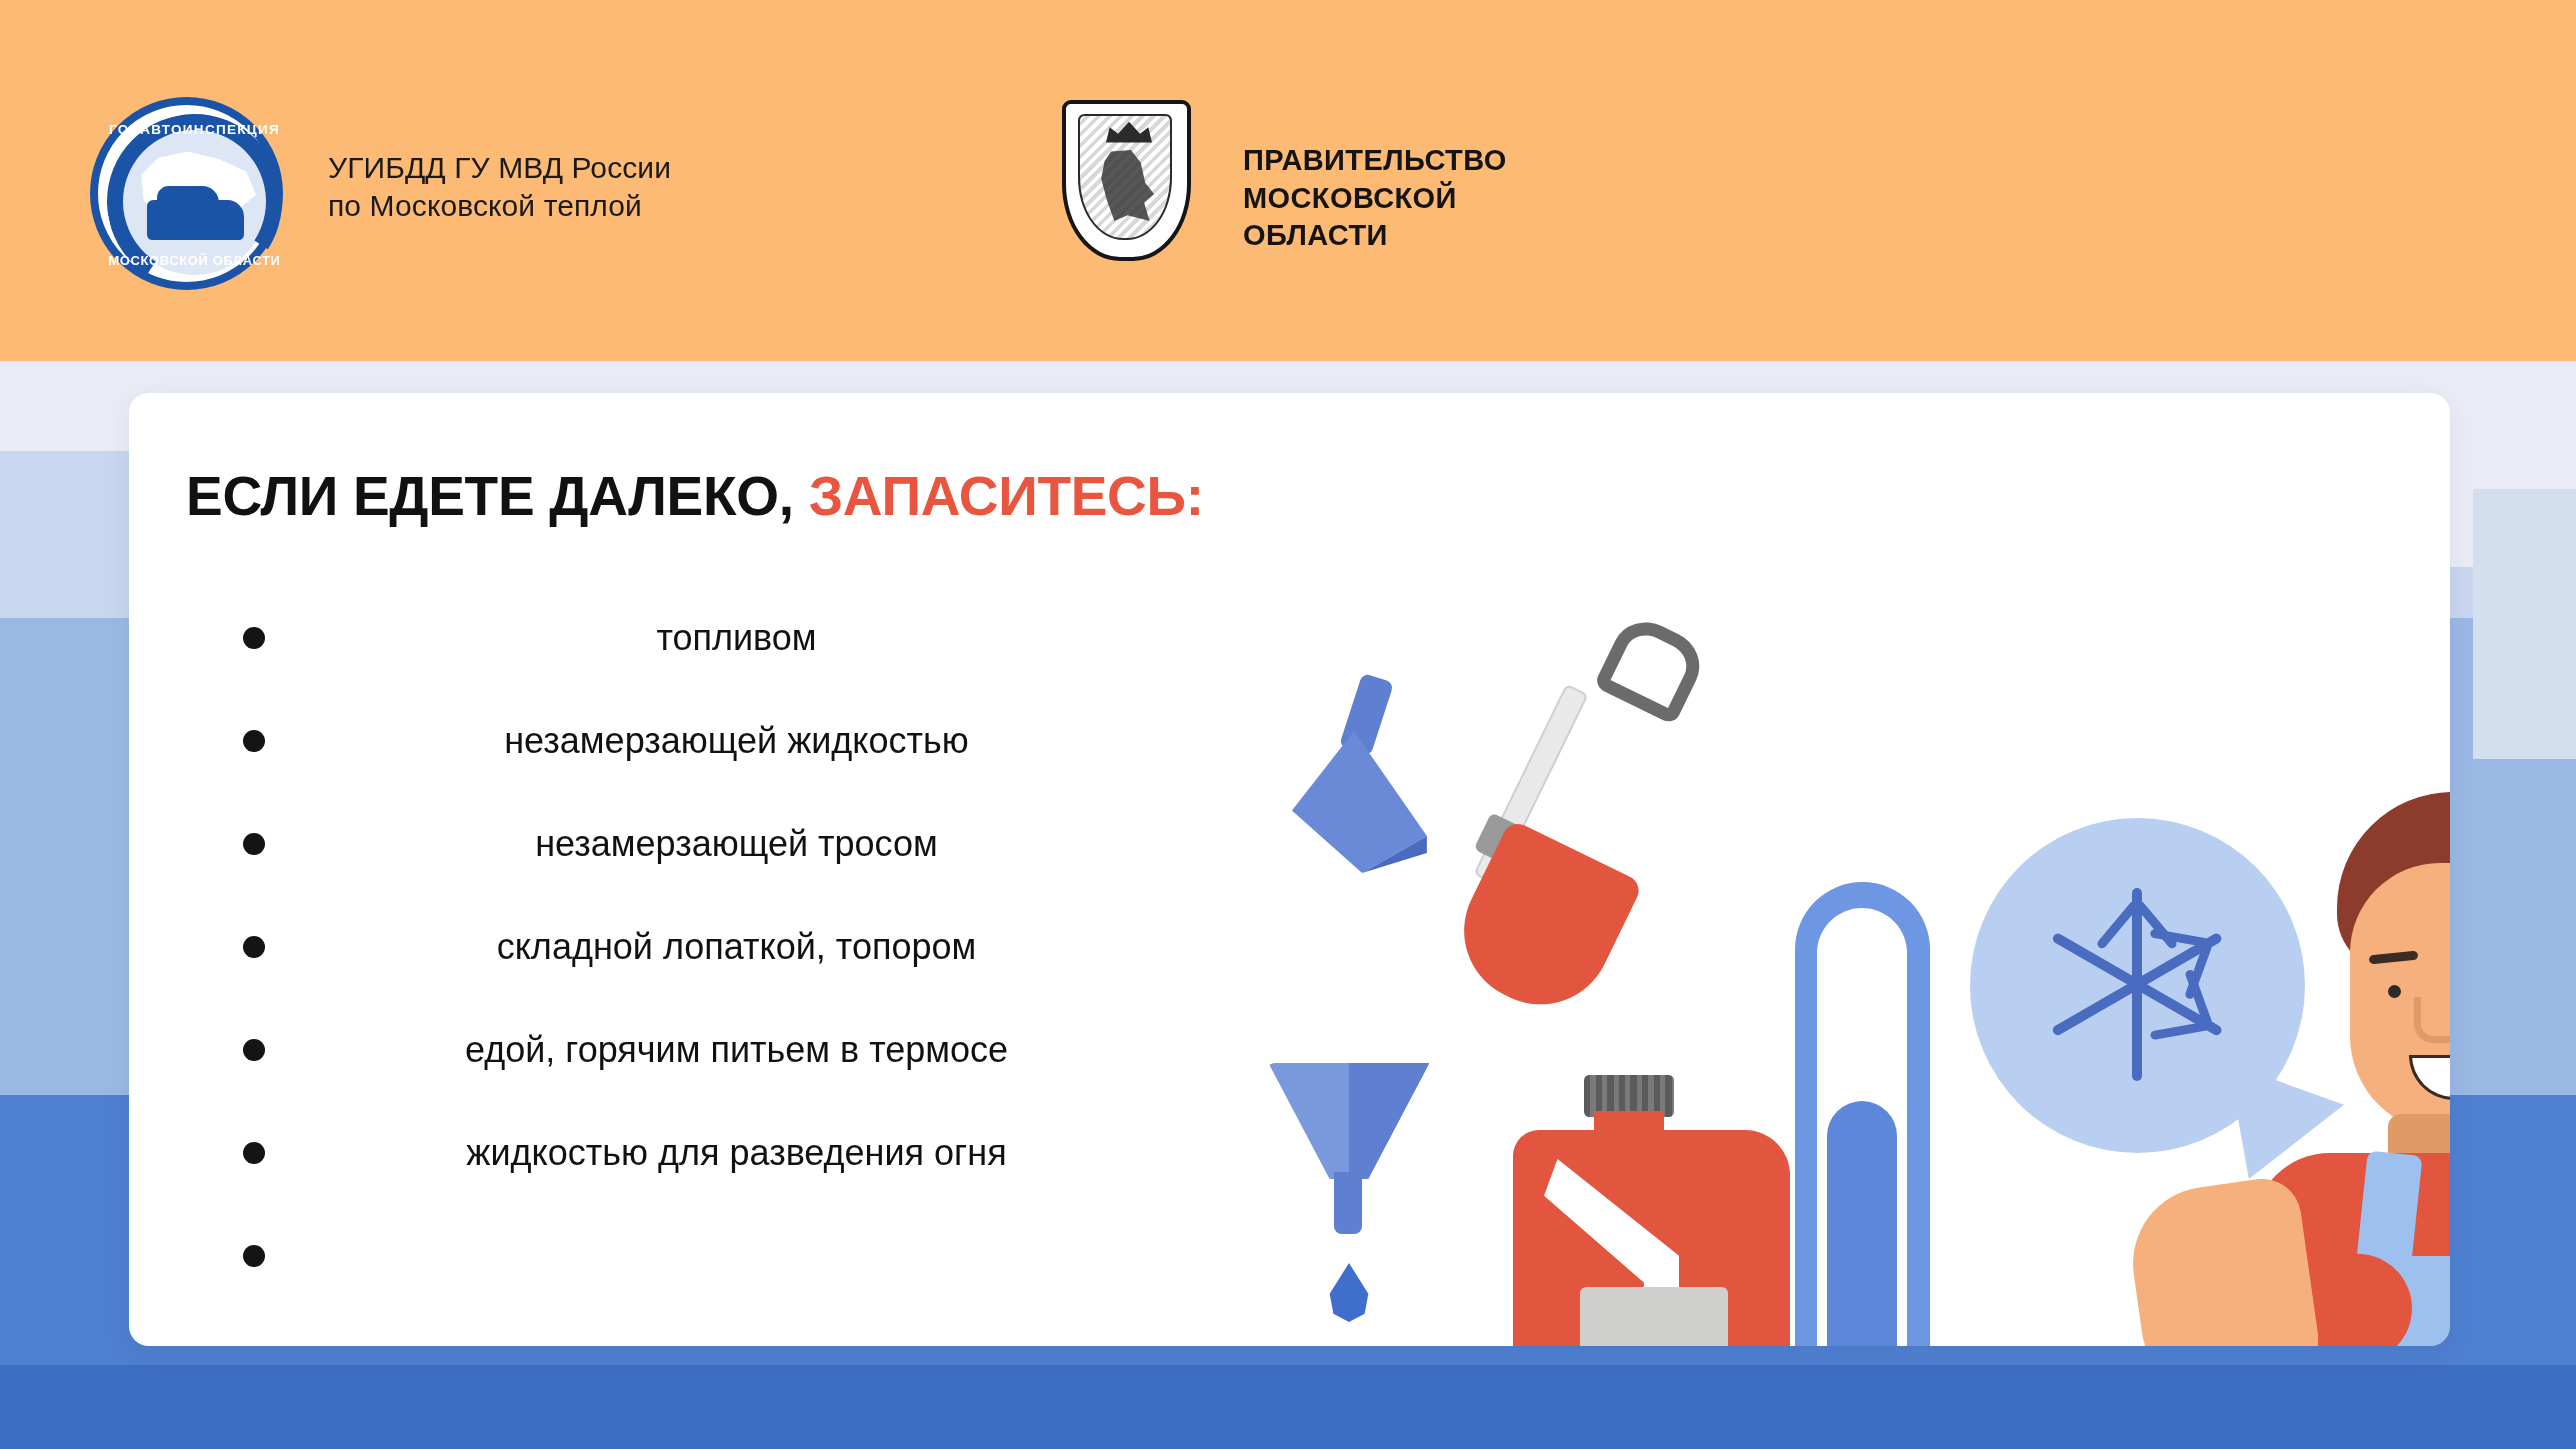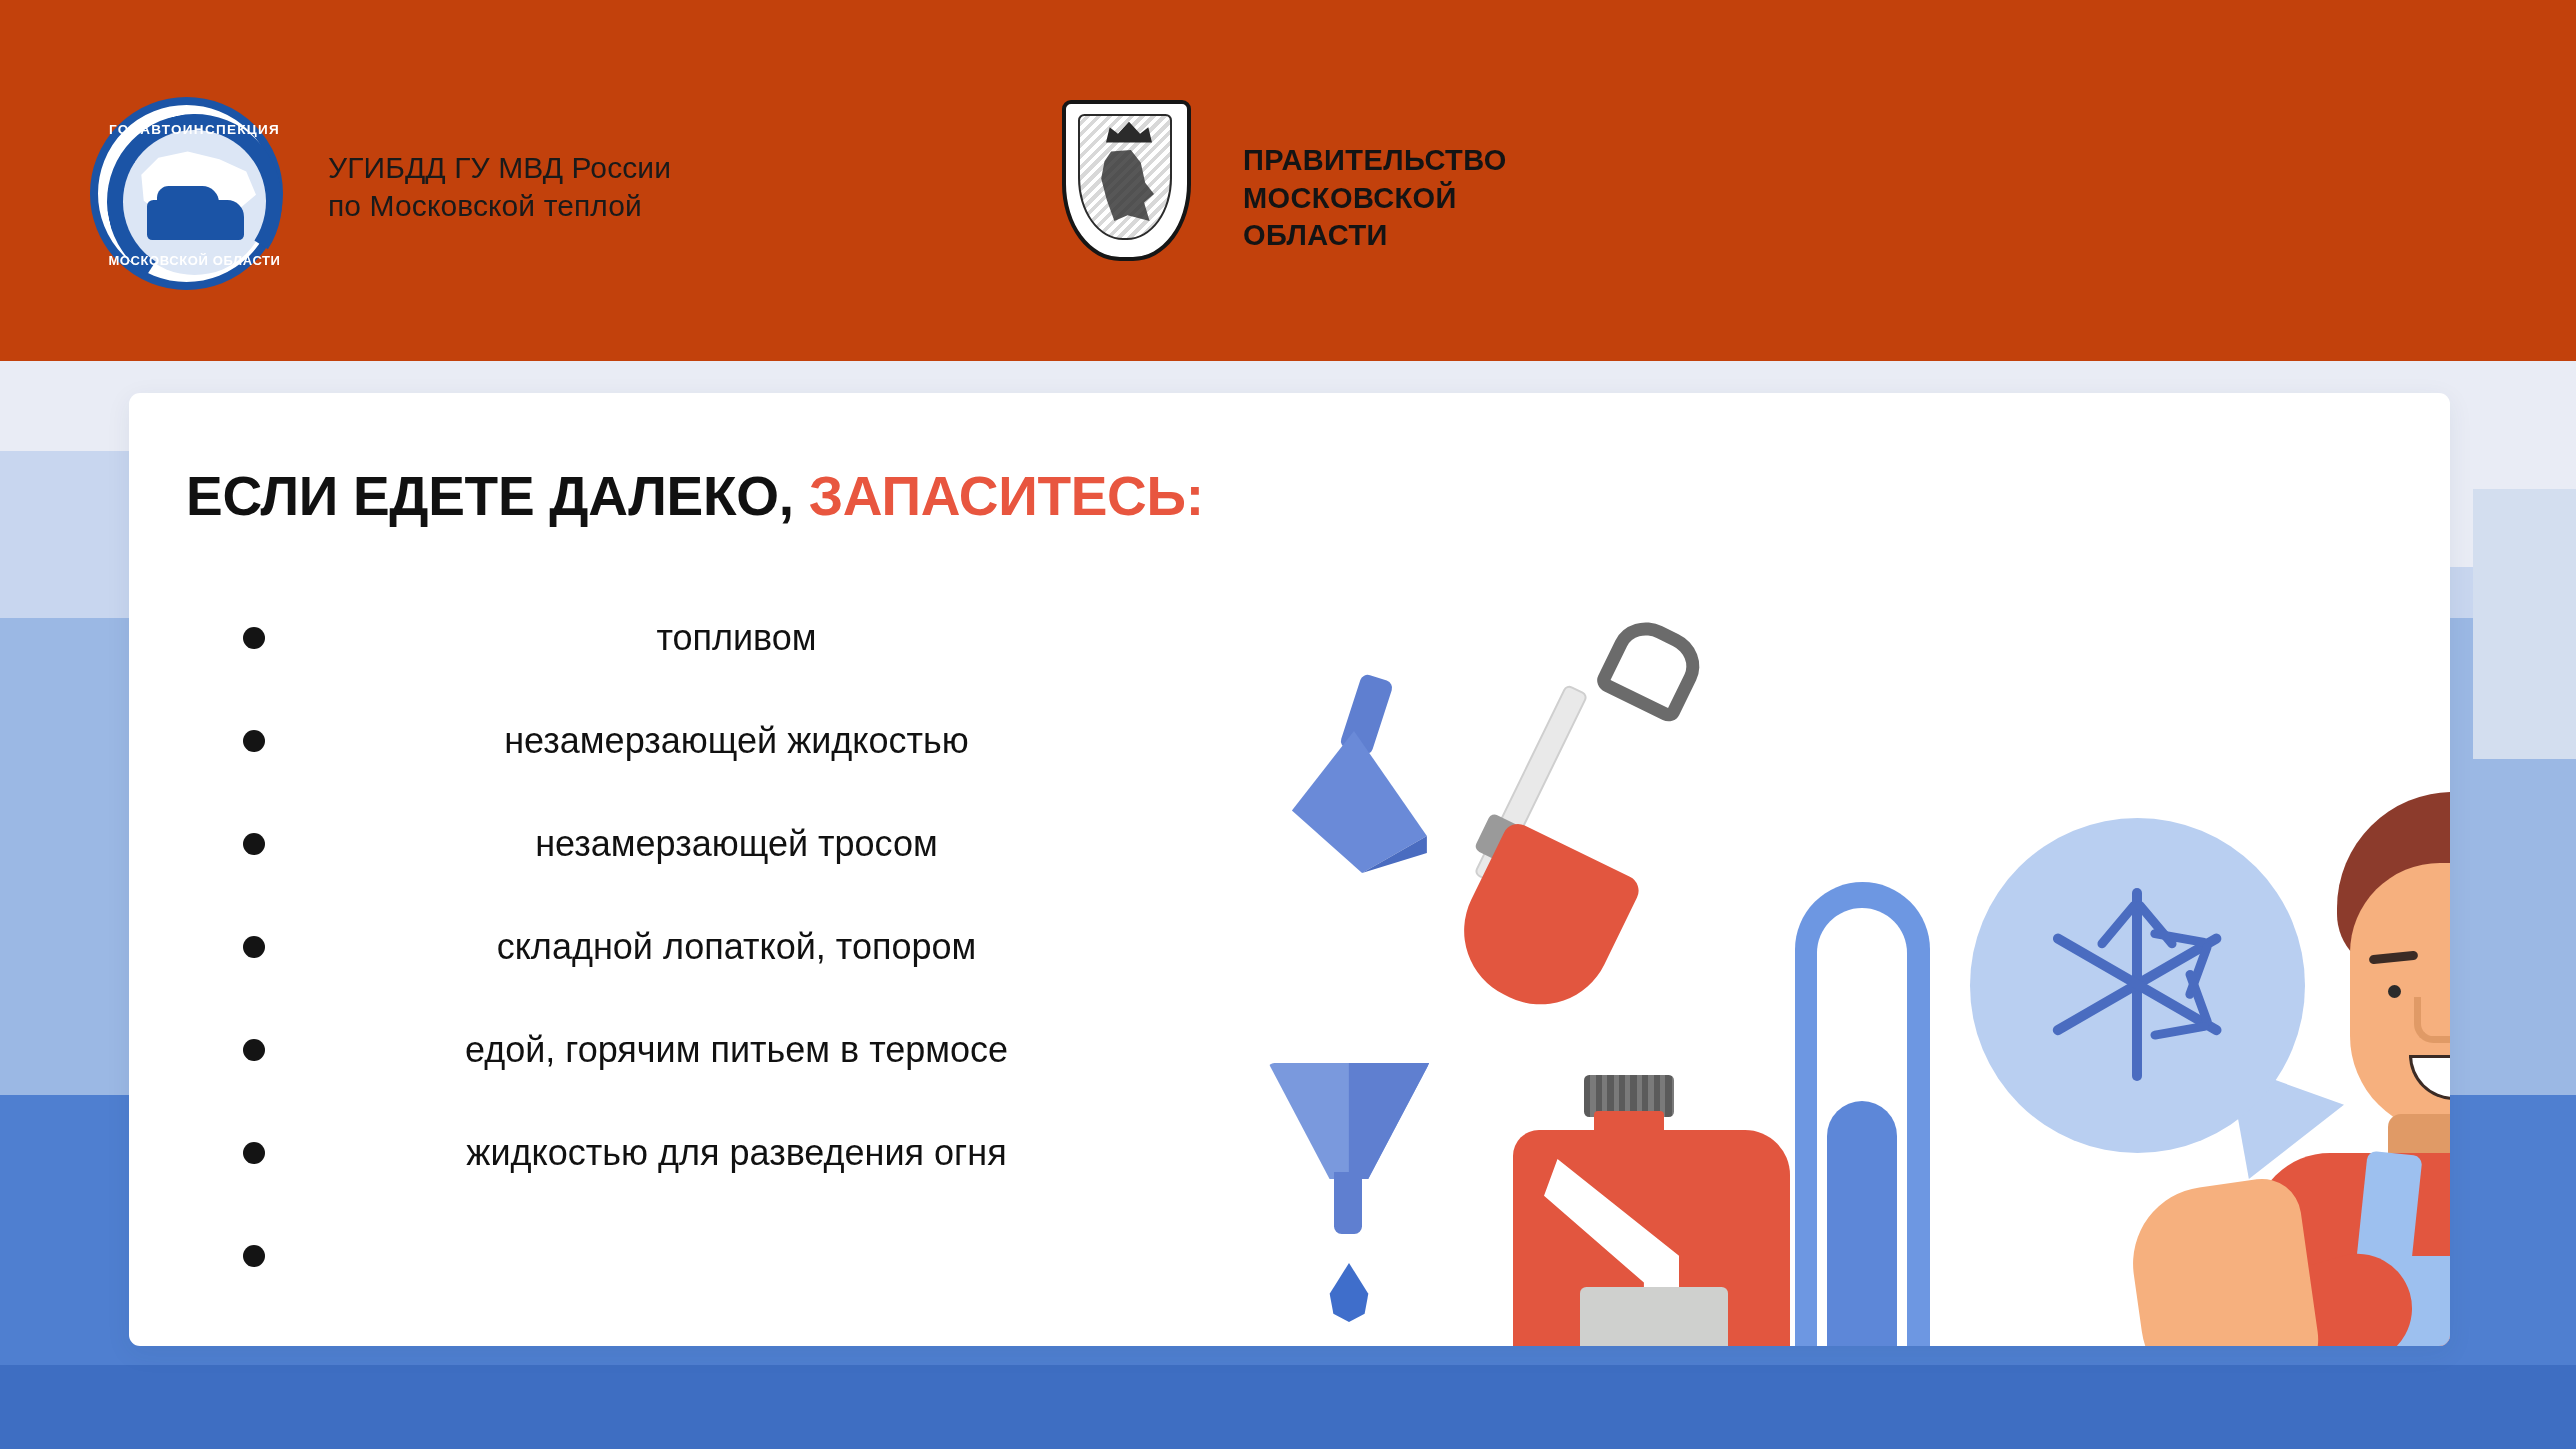--- a/index.html
+++ b/index.html
@@ -43,21 +43,21 @@
   }
   .band-bottom2 {
     left: 0; top: 1365px; width: 2576px; height: 84px;
     background: #3e6ec2;
   }
 
   
   .header {
     position: absolute;
     left: 0; top: 0; width: 2576px; height: 361px;
-    background: #c2410c;
+    background: #fdba74;
   }
   .logo-gibdd {
     position: absolute;
     left: 90px; top: 97px;
     width: 200px; height: 200px;
   }
   .gibdd-circle {
     position: absolute;
     left: 0; top: 0;
     width: 193px; height: 193px;
@@ -177,21 +177,21 @@
     font-weight: bold;
     letter-spacing: 0.4px;
   }
 
   
   .card {
     position: absolute;
     left: 129px; top: 393px;
     width: 2321px; height: 953px;
     background: #ffffff;
-    border-radius: 11px;
+    border-radius: 20px;
     box-shadow: 0 6.4px 26px rgba(30,50,90,0.07);
     overflow: hidden;
   }
 
   .card-title {
     position: absolute;
     left: 57px; top: 71px;
     font-size: 55px;
     font-weight: bold;
     letter-spacing: -0.3px;

